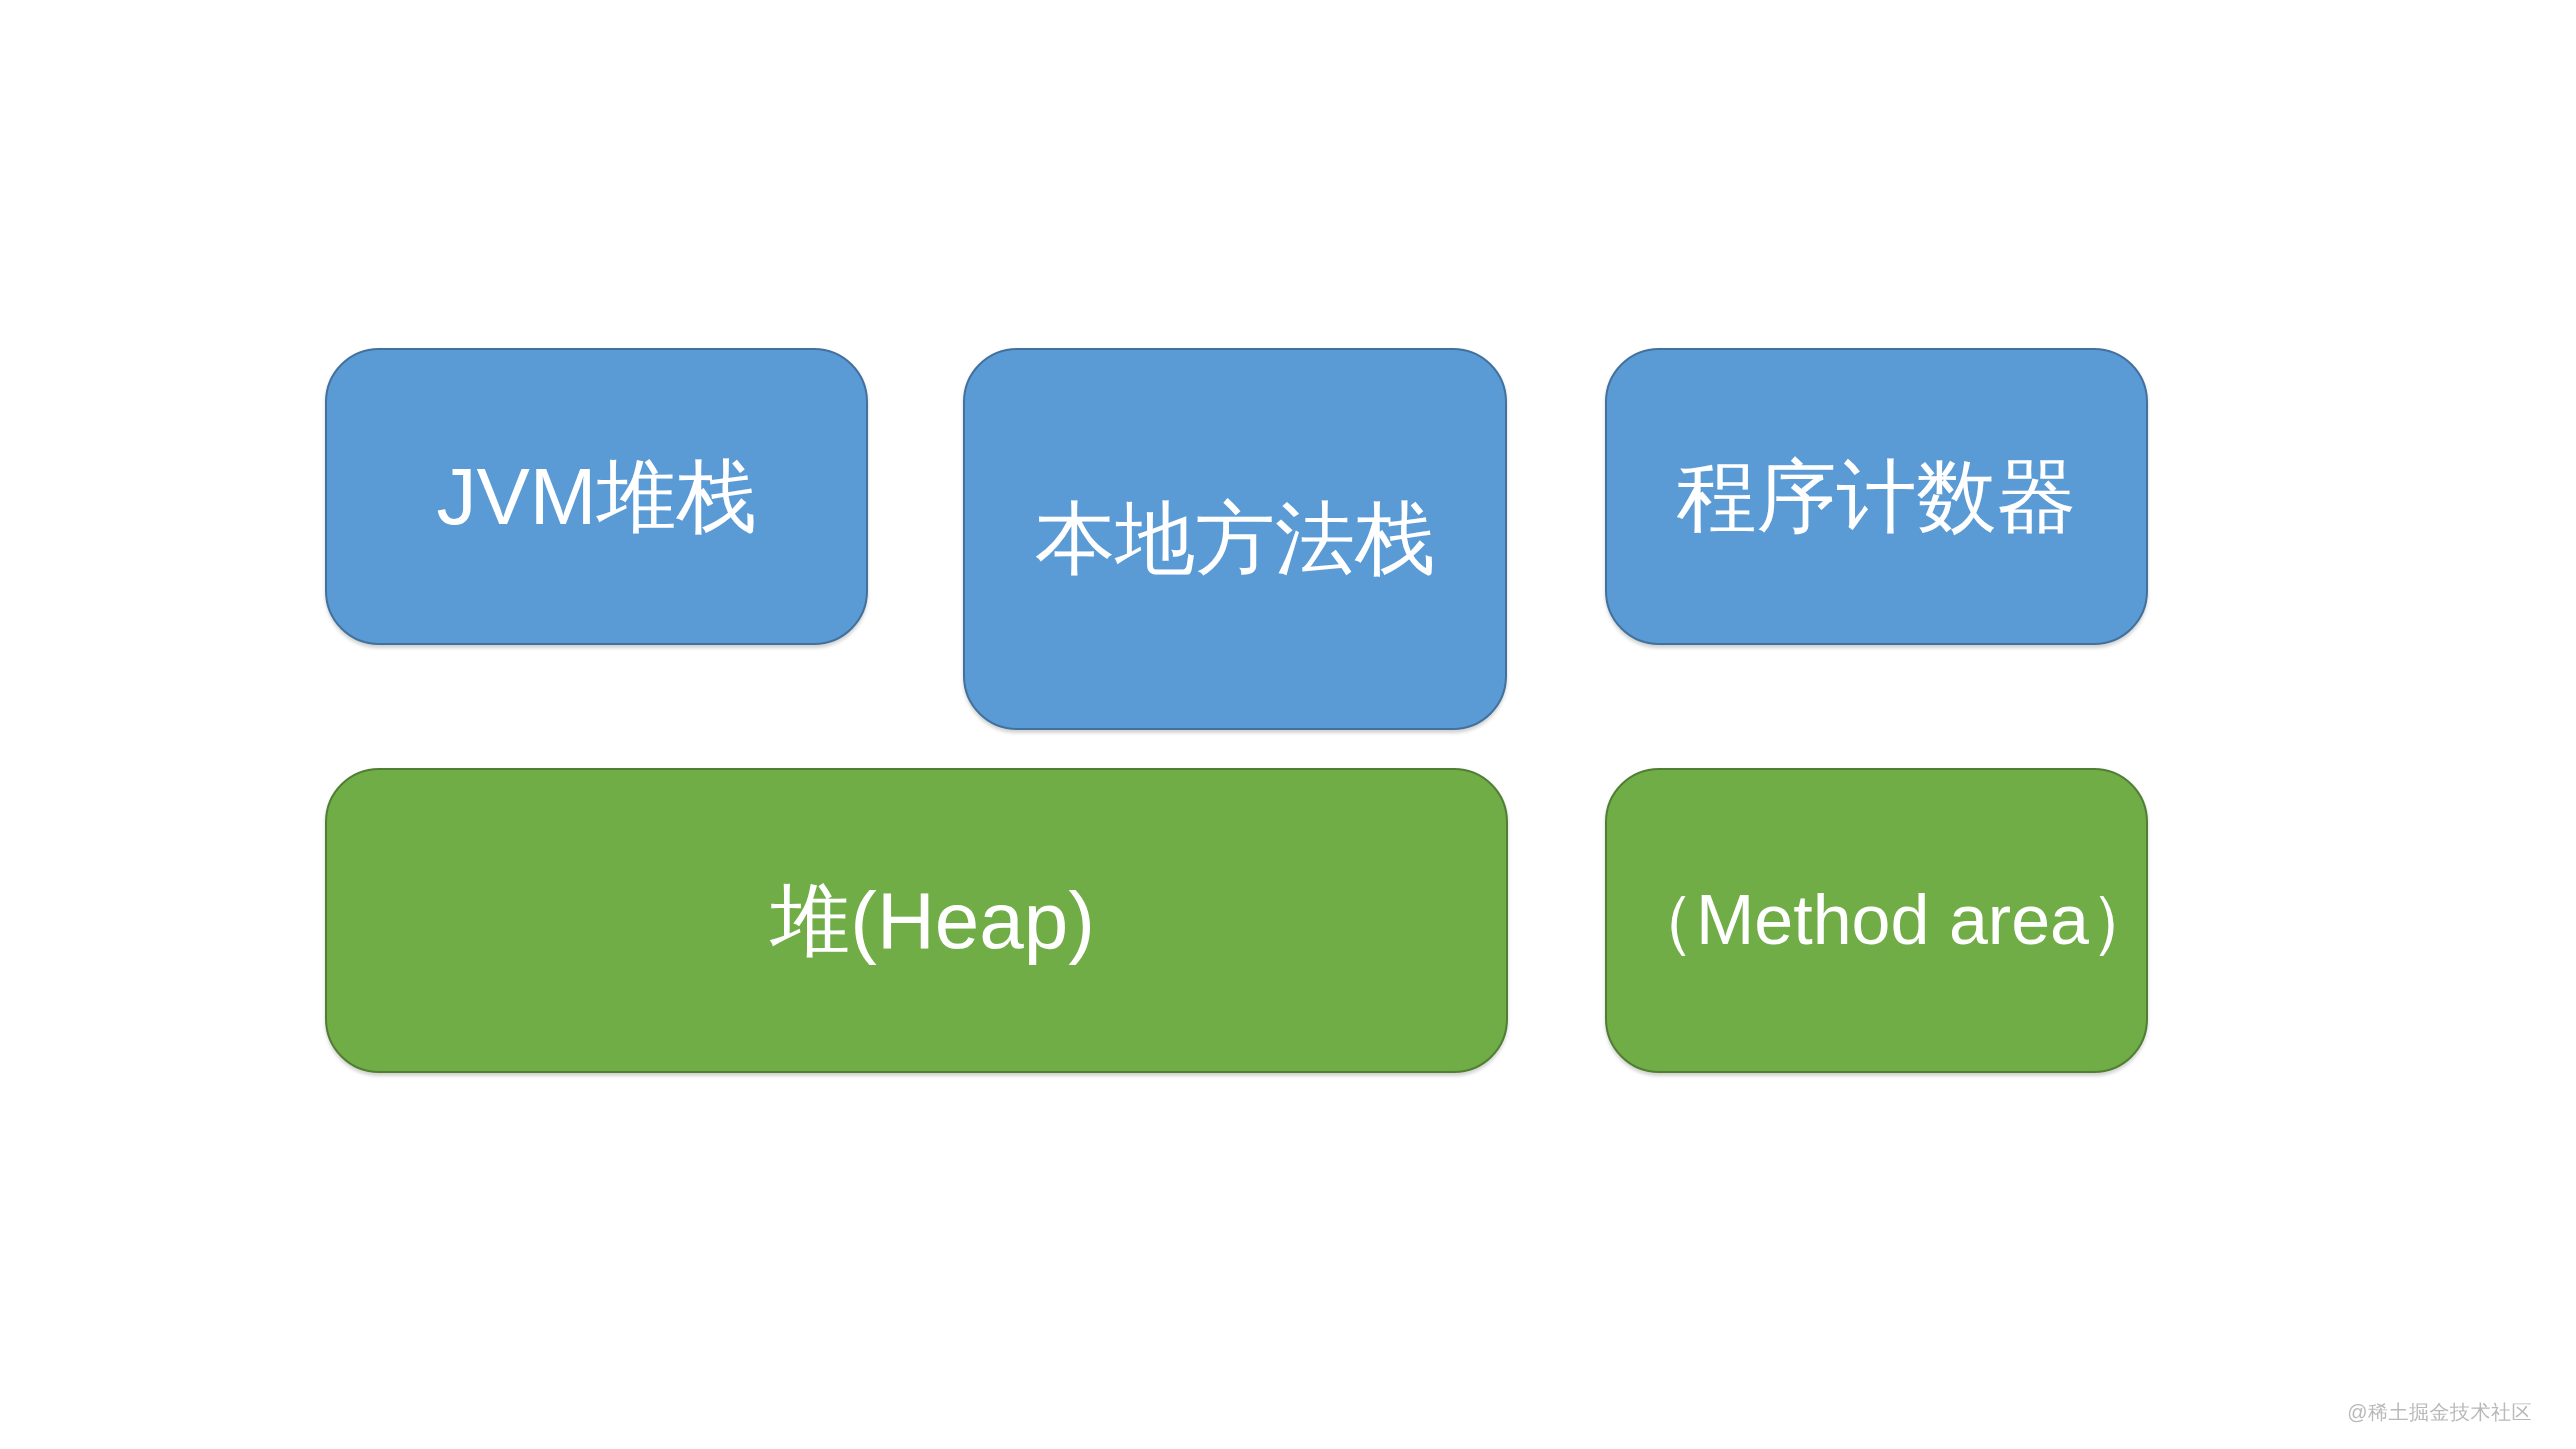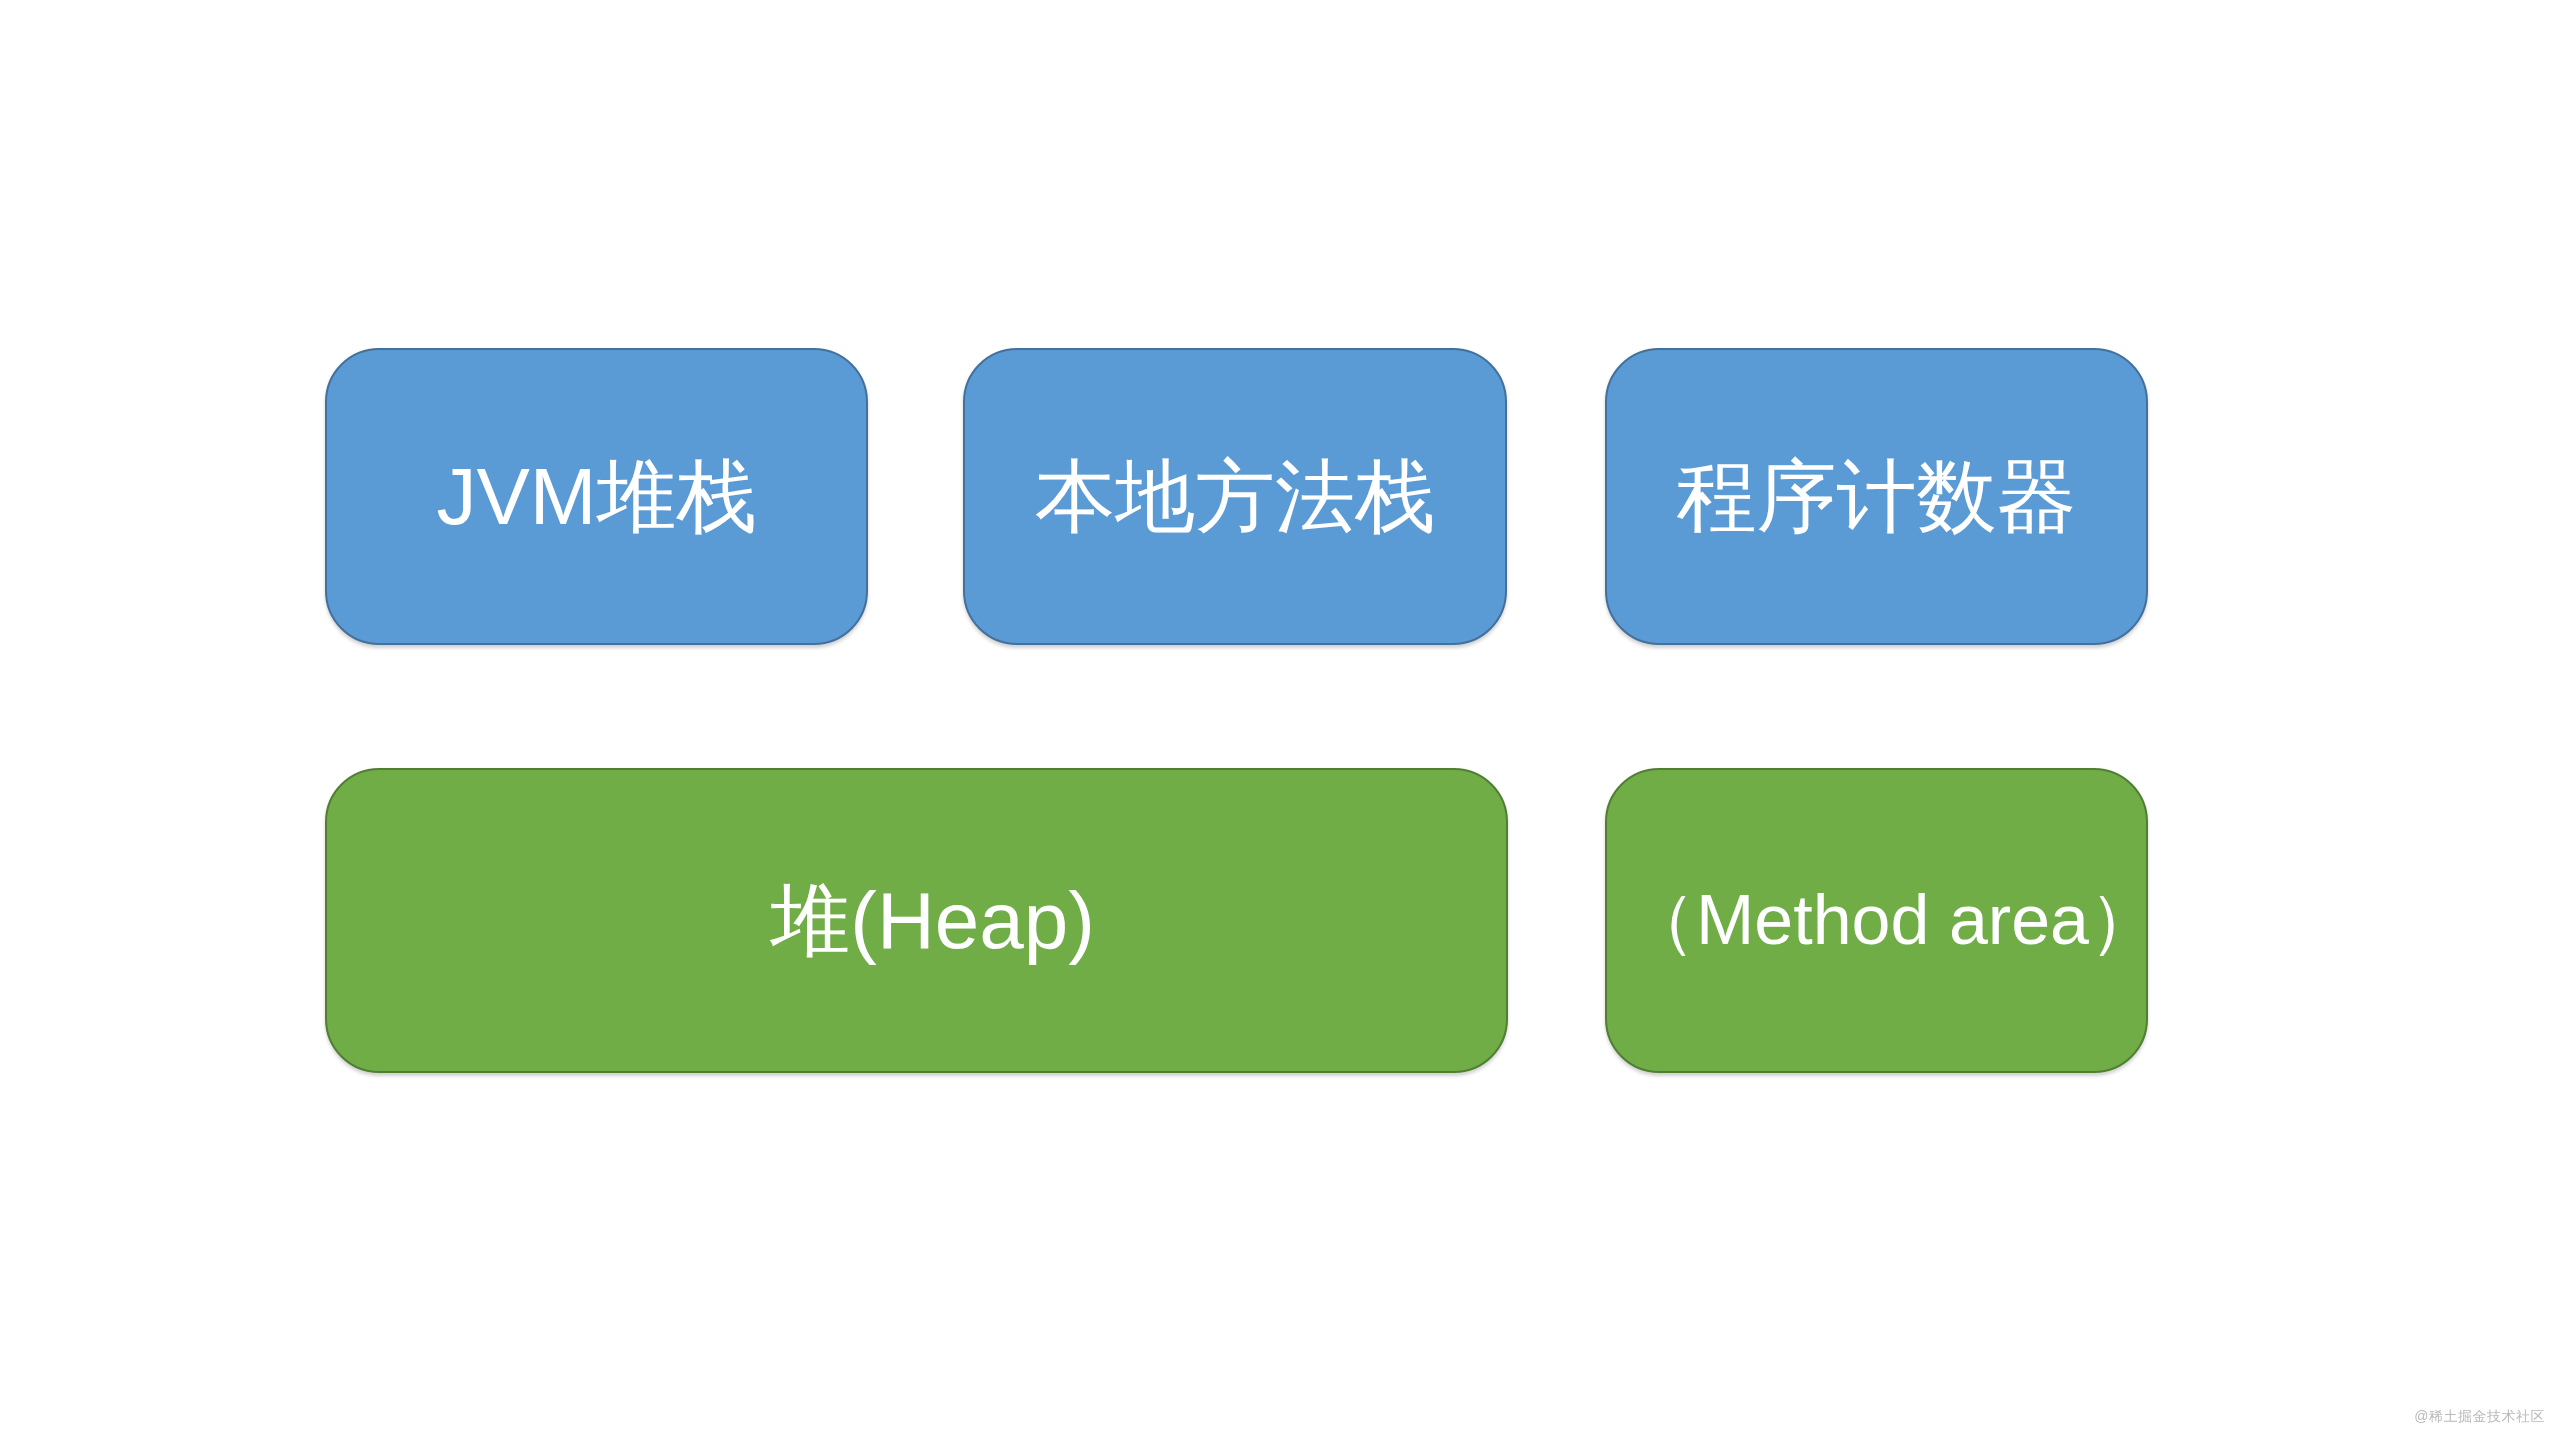--- a/index.html
+++ b/index.html
@@ -50,29 +50,29 @@
     font-size: 80px;
     line-height: 1.15;
     white-space: nowrap;
   }
   .box-sublabel {
     font-size: 70px;
     line-height: 1.25;
     white-space: nowrap;
   }
   #box-jvm-stack          { left: 301px;  top: 348px; width: 543px;  height: 297px; }
-  #box-native-method-stack{ left: 939px; top: 348px; width: 544px;  height: 297px; }
+  #box-native-method-stack{ left: 939px; top: 348px; width: 544px;  height: 382px; }
   #box-program-counter    { left: 1581px; top: 348px; width: 543px;  height: 297px; }
   #box-heap               { left: 301px;  top: 768px; width: 1183px; height: 305px; }
   #box-method-area        { left: 1581px; top: 768px; width: 543px;  height: 305px; }
   .watermark {
     position: absolute;
-    right: 31px;
+    right: 44px;
     bottom: 24px;
-    font-size: 14px;
+    font-size: 20px;
     color: var(--watermark-color);
     letter-spacing: 0.5px;
   }
 </style>
 </head>
 <body>
 
 <div class="canvas">
 
   <div class="box blue" id="box-jvm-stack">

